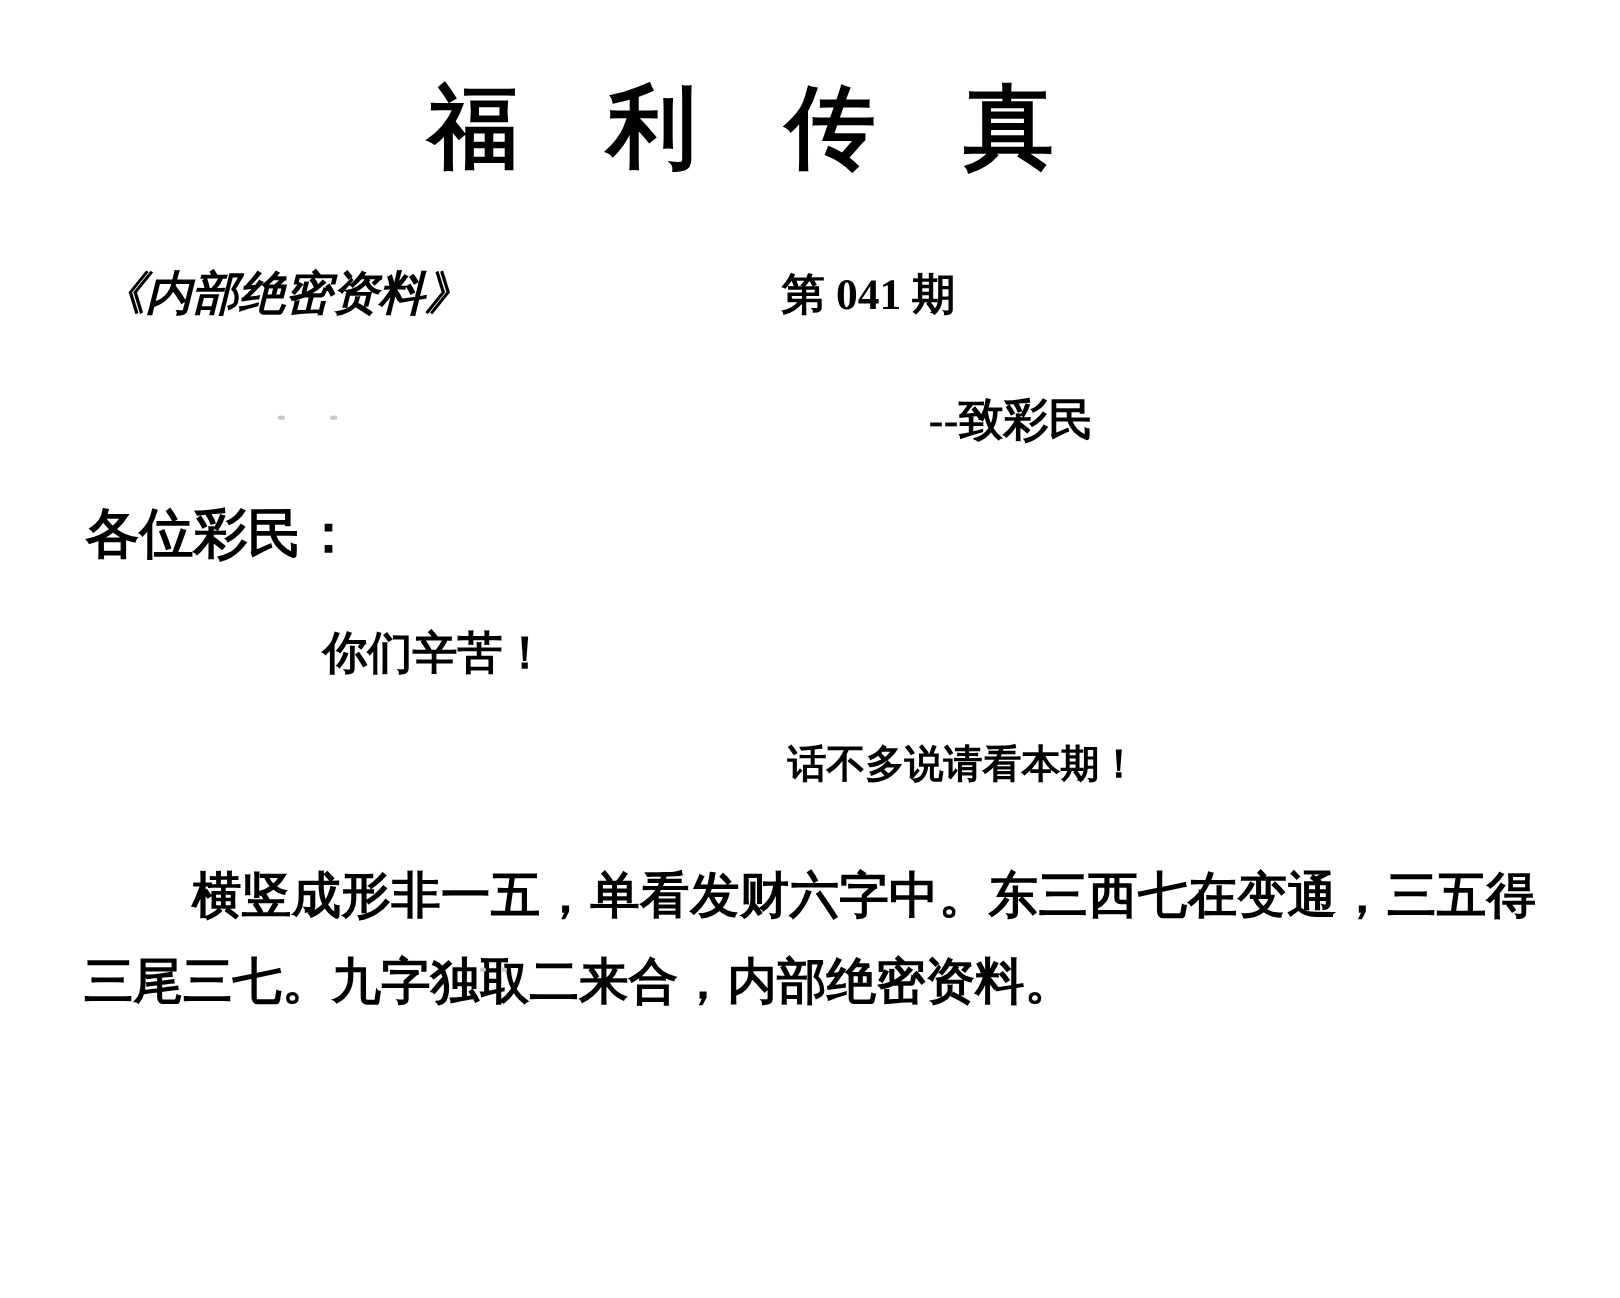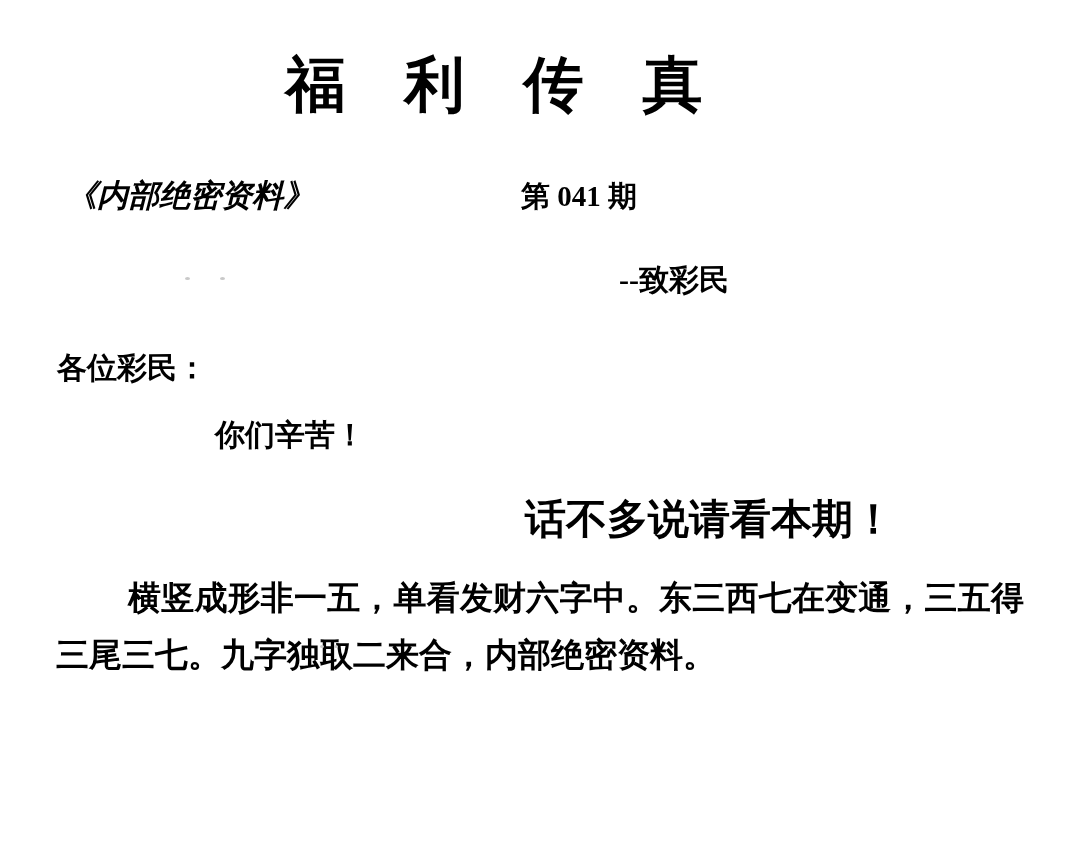--- a/index.html
+++ b/index.html
@@ -71,40 +71,39 @@
     left: 619px;
     font-size: 30px;
     font-weight: bold;
     white-space: nowrap;
   }
 
   .salutation {
     position: absolute;
     top: 332px;
     left: 57px;
-    font-size: 30px;
+    font-size: 36px;
     font-weight: bold;
     white-space: nowrap;
-    margin-top: 16px;
   }
 
   .greeting {
     position: absolute;
     top: 415px;
     left: 215px;
     font-size: 30px;
     font-weight: bold;
     white-space: nowrap;
   }
 
   .callout {
     position: absolute;
     top: 492px;
     left: 525px;
-    font-size: 41px;
+    font-size: 26px;
     font-weight: bold;
     white-space: nowrap;
   }
 
   .body-text {
     position: absolute;
     top: 570px;
     left: 56px;
     width: 968px;
     font-size: 33px;

